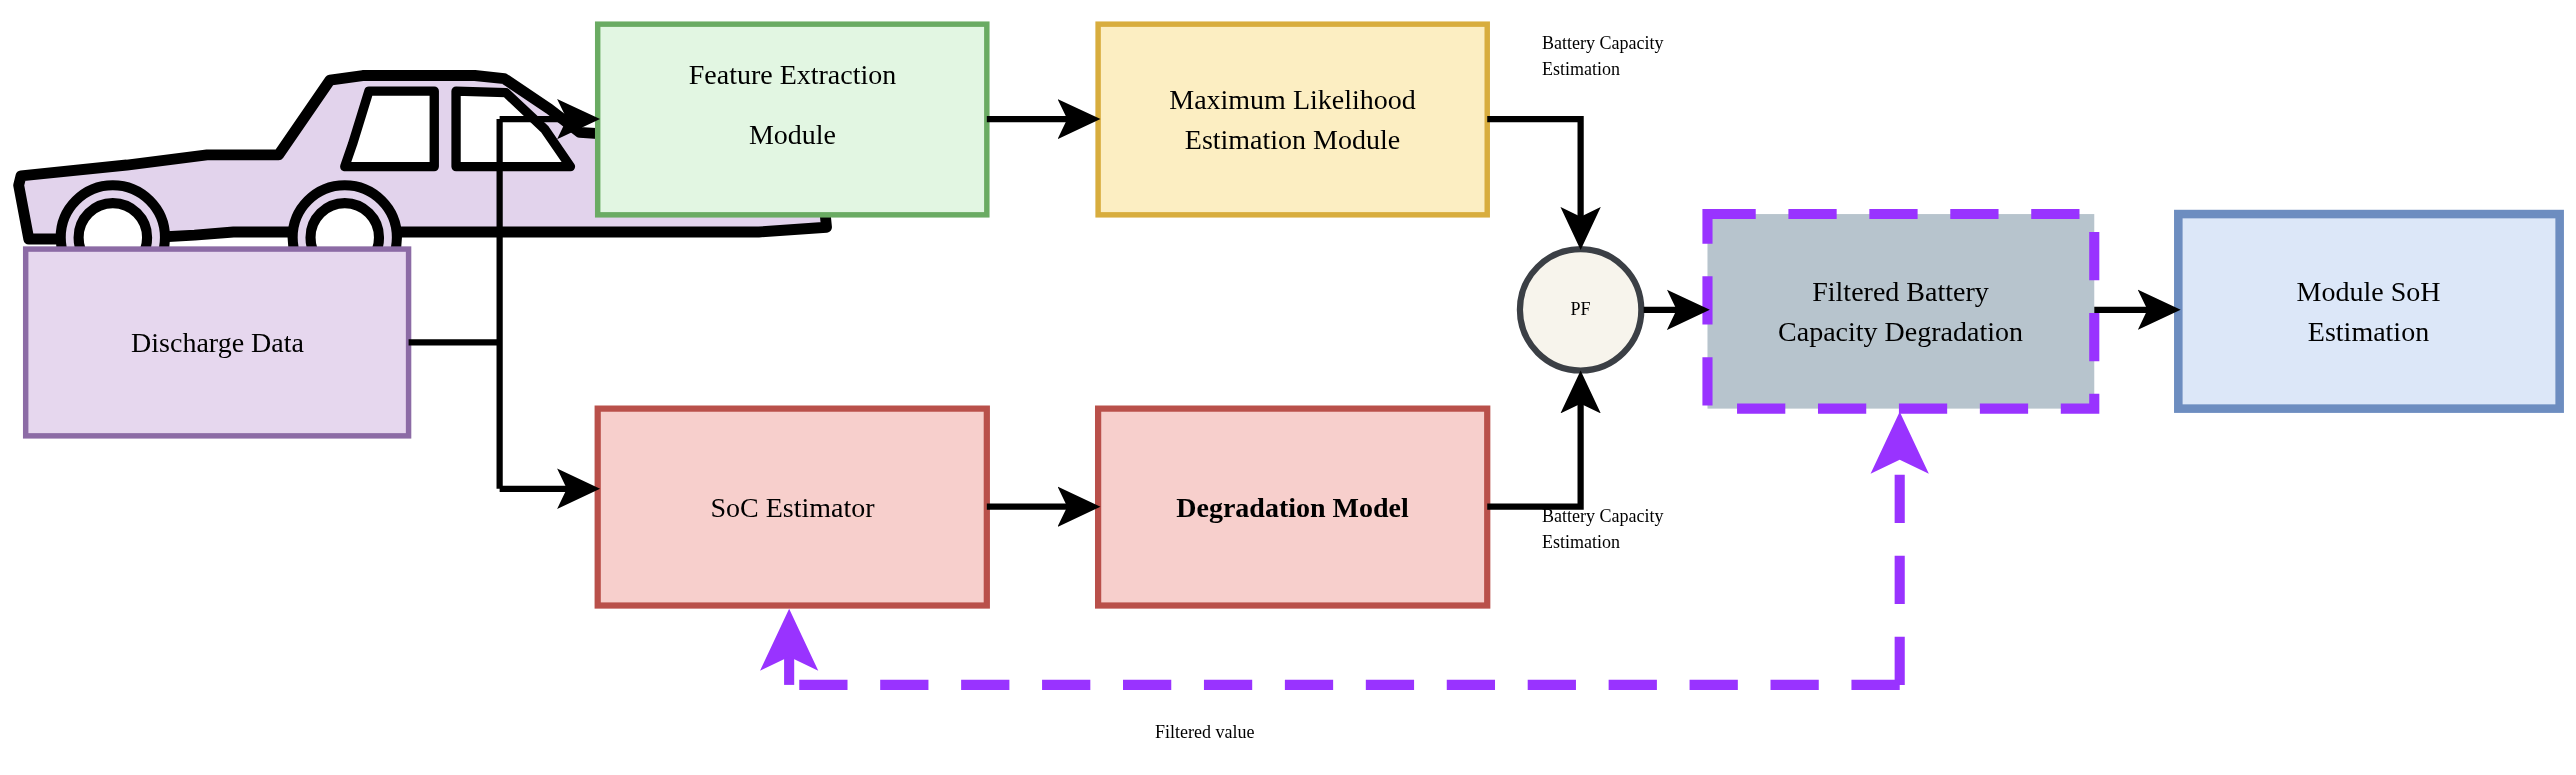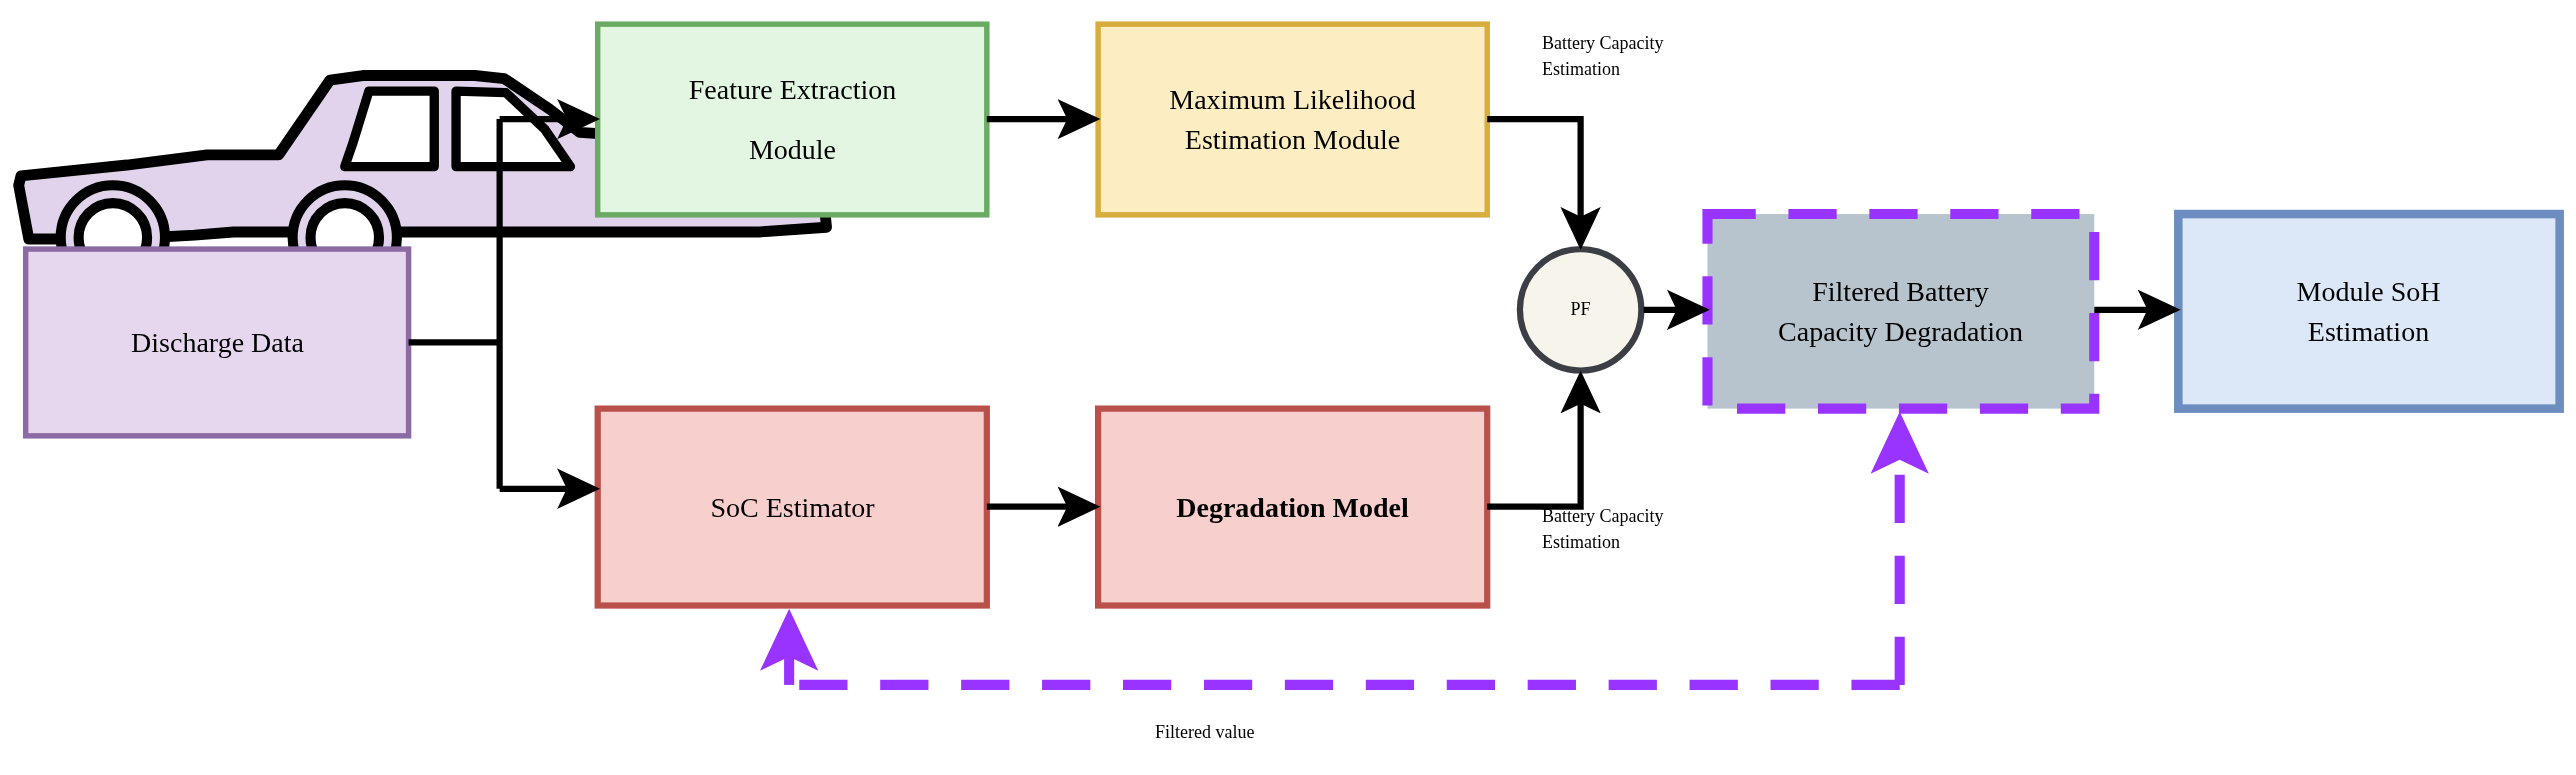--- a/index.html
+++ b/index.html
@@ -139,21 +139,21 @@
 
     <path d="M 2441 880 L 1014 880" fill="none" stroke="#9933ff" stroke-width="13" stroke-dasharray="62 42"></path>
 
     <path d="M 1014 880 L 1014 798" fill="none" stroke="#9933ff" stroke-width="13" marker-end="url(#arrow-purple)"></path>
   </svg>
 
   <div class="node-label fs-36" style="left:26px; top:249px; width:383px; height:187px;">
     <span>Discharge Data</span>
   </div>
 
-  <div class="node-label fs-36" style="left:598px; top:24px; width:389px; height:191px;gap:20px;">
+  <div class="node-label fs-36" style="left:598px; top:9px; width:389px; height:191px;gap:20px;">
     <span>Feature Extraction</span>
     <span>Module</span>
   </div>
 
   <div class="node-label fs-36" style="left:598px; top:409px; width:389px; height:197px;">
     <span>SoC Estimator</span>
   </div>
 
   <div class="node-label fs-36" style="left:1098px; top:24px; width:389px; height:191px;">
     <span>Maximum Likelihood</span>

